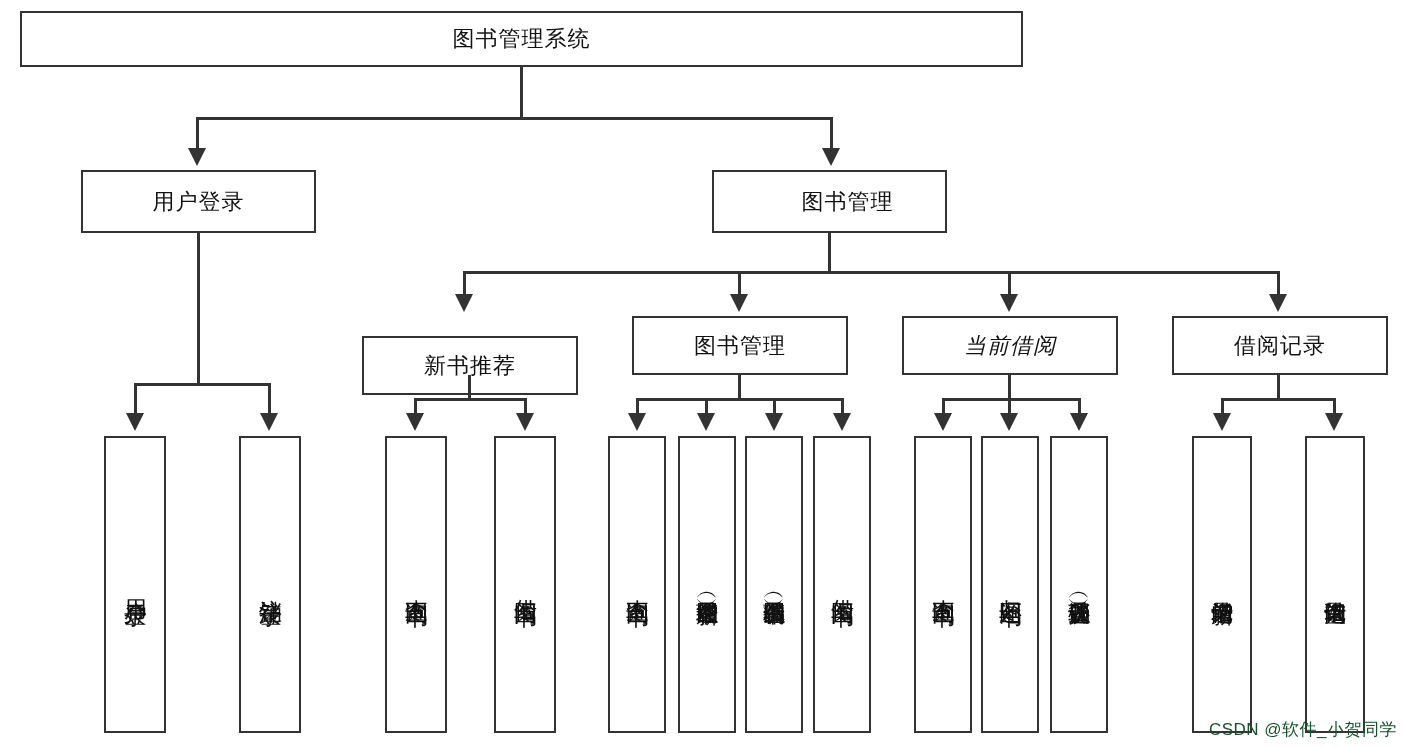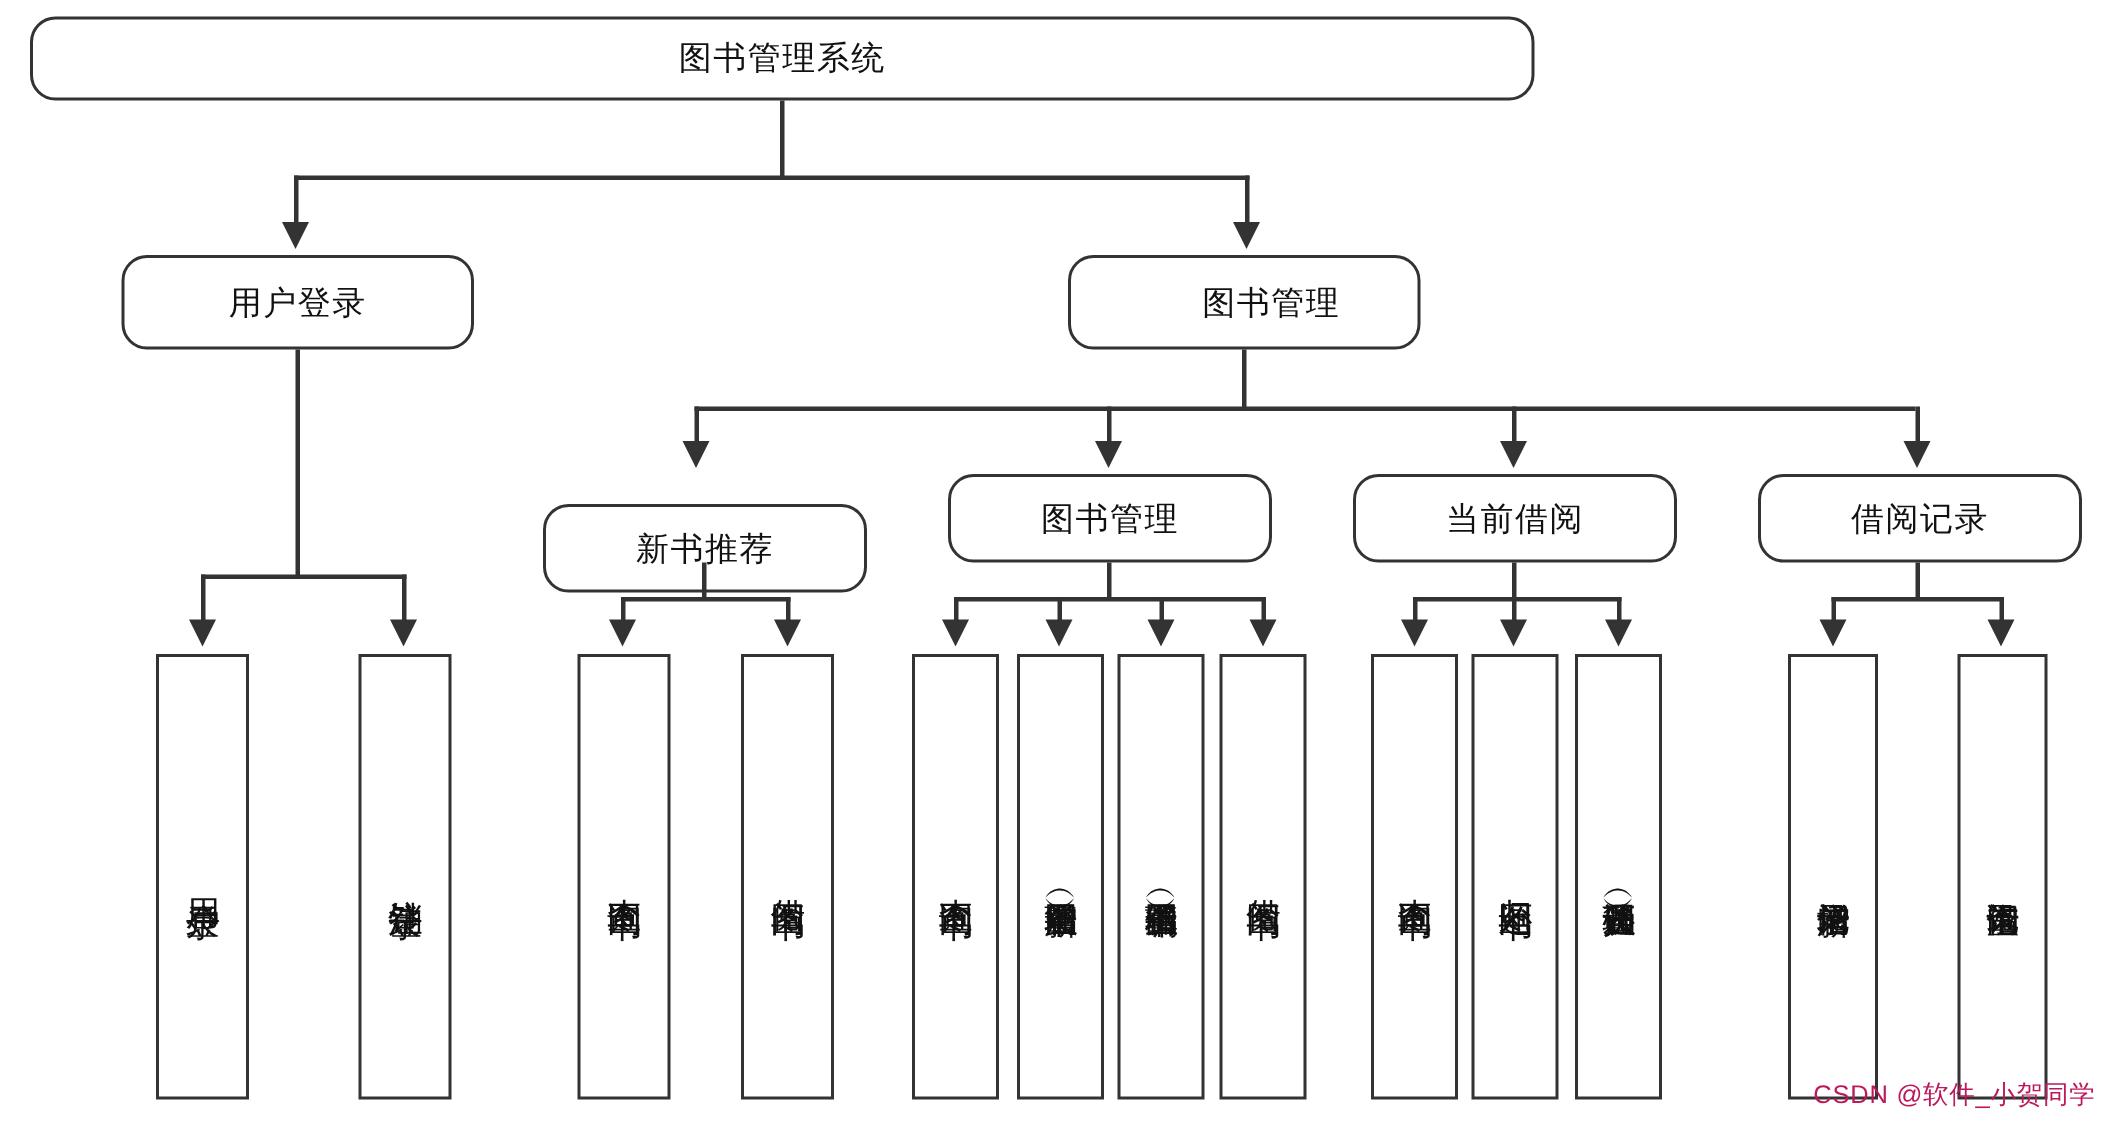--- a/index.html
+++ b/index.html
@@ -23,21 +23,20 @@
     border: 2px solid #333333;
     background: #ffffff;
     display: flex;
     align-items: center;
     justify-content: center;
     color: #111111;
   }
   .node.horiz {
     font-size: 22px;
     letter-spacing: 1px;
-    border-radius: 17px;
   }
   .node.vert {
     writing-mode: vertical-rl;
     text-orientation: upright;
     font-size: 23px;
     line-height: 1.12;
     letter-spacing: 2px;
     padding: 6px 0;
     white-space: normal;
     text-align: center;
@@ -59,21 +58,21 @@
     height: 0;
     border-left: 9px solid transparent;
     border-right: 9px solid transparent;
     border-top: 18px solid #333333;
   }
   #watermark {
     position: absolute;
     right: 8px;
     bottom: 6px;
     font-size: 17px;
-    color: #be185d;
+    color: #14532d;
     letter-spacing: 0.5px;
     user-select: none;
   }
 </style>
 </head>
 <body>
 
 <div id="canvas">
 
   <div class="node horiz" style="left:20px; top:11px; width:1003px; height:56px;">
@@ -113,21 +112,21 @@
   <div class="arrow" style="left:1000px; top:294px;"></div>
   <div class="edge v" style="left:1277px; top:271px; width:3px; height:26px;"></div>
   <div class="arrow" style="left:1269px; top:294px;"></div>
 
   <div class="node horiz" style="left:362px; top:316px; width:216px; height:59px;margin-top:20px;">
     <span>新书推荐</span>
   </div>
   <div class="node horiz" style="left:632px; top:316px; width:216px; height:59px;">
     <span>图书管理</span>
   </div>
-  <div class="node horiz" style="left:902px; top:316px; width:216px; height:59px;">
+  <div class="node horiz" style="left:902px; top:316px; width:216px; height:59px;font-style:italic;">
     <span>当前借阅</span>
   </div>
   <div class="node horiz" style="left:1172px; top:316px; width:216px; height:59px;">
     <span>借阅记录</span>
   </div>
 
   <div class="edge v" style="left:468px; top:375px; width:3px; height:25px;"></div>
   <div class="edge h" style="left:414px; top:398px; width:113px; height:3px;"></div>
   <div class="edge v" style="left:414px; top:398px; width:3px; height:18px;"></div>
   <div class="arrow" style="left:406px; top:413px;"></div>

